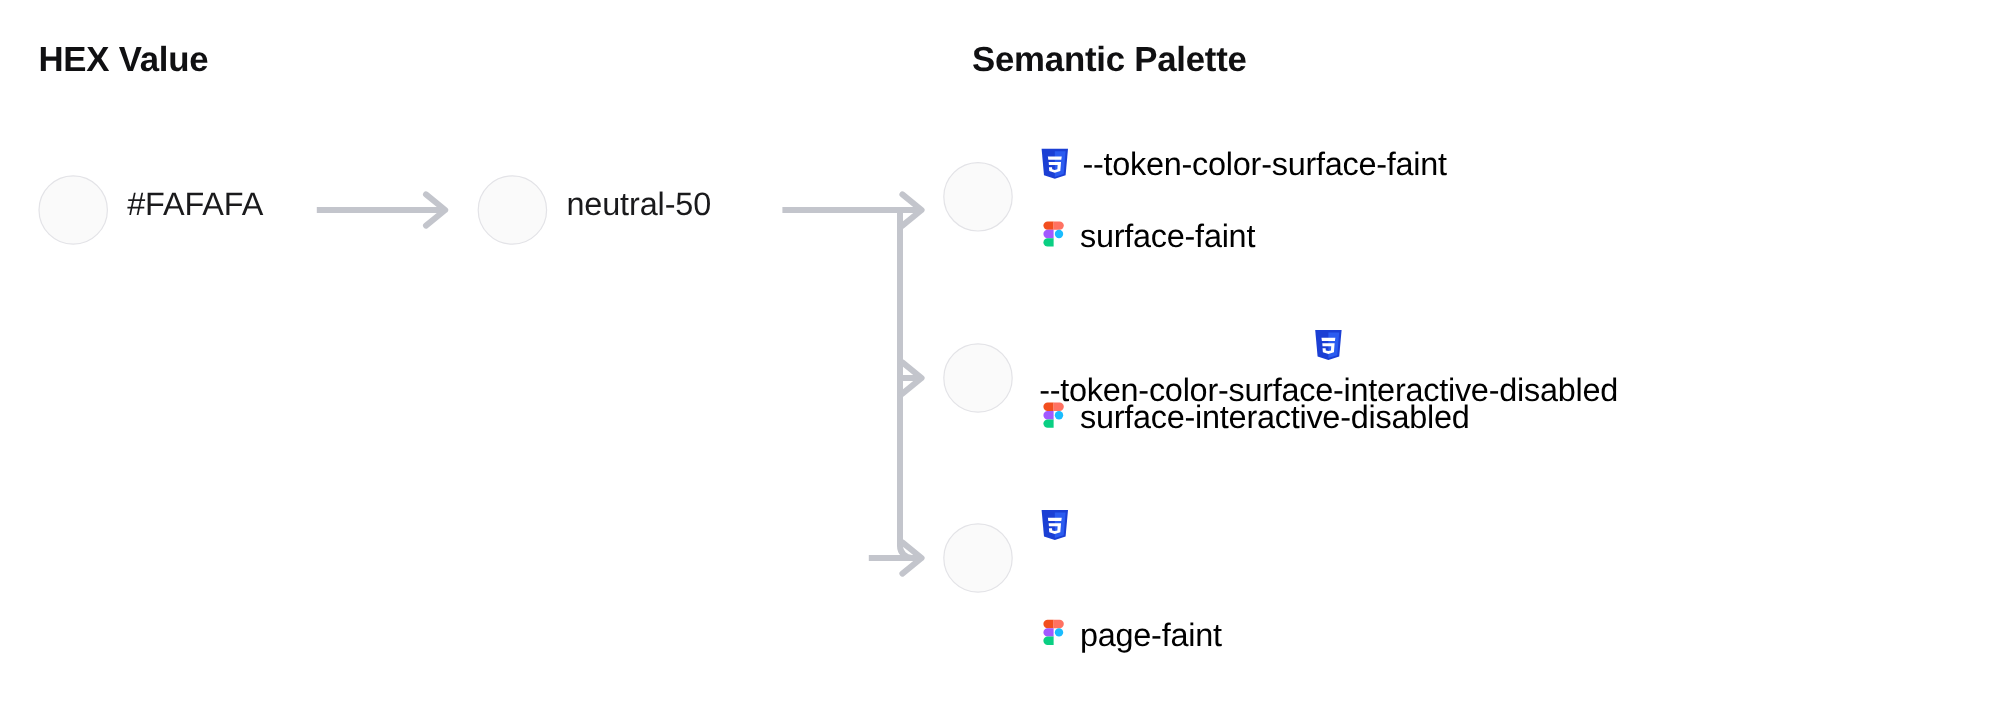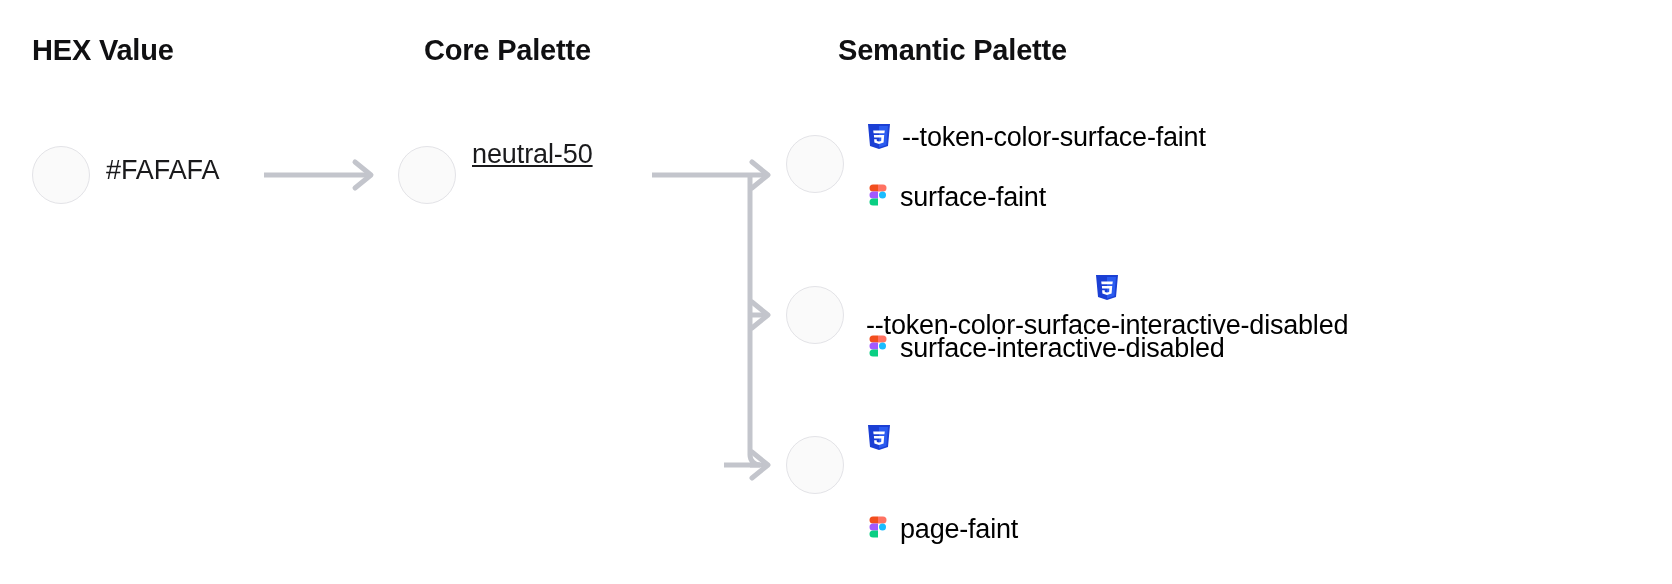--- a/index.html
+++ b/index.html
@@ -28,21 +28,21 @@
     position: absolute;
     font-size: 29px;
     font-weight: 700;
     letter-spacing: -0.2px;
     color: #101012;
     white-space: nowrap;
     line-height: 1;
   }
   #heading-hex       { left: 32px;  top: 36px; }
   #heading-core      { left: 424px; top: 36px; }
-  #heading-semantic  { left: 838px; top: 36px; }
+  #heading-semantic  { left: 810px; top: 36px; }
 
   
   .swatch {
     position: absolute;
     width: 58px;
     height: 58px;
     border-radius: 50%;
     background: #fafafa;
     border: 1.5px solid #e3e3e7;
     box-sizing: border-box;
@@ -101,21 +101,20 @@
     pointer-events: none;
   }
 </style>
 </head>
 <body>
 
 <div class="stage">
 
   <div class="col-heading" id="heading-hex">HEX Value</div>
 
-  <div class="col-heading" id="heading-core">Core Palette</div>
 
   <div class="col-heading" id="heading-semantic">Semantic Palette</div>
 
   <svg class="connector-layer" viewBox="0 0 1672 584" width="1672" height="584" fill="none" xmlns="http://www.w3.org/2000/svg">
 
     <g>
       <path d="M264 175 H368" stroke="#C3C5CC" stroke-width="5" stroke-linecap="butt"></path>
       <path d="M355 162 L371 175 L355 188" stroke="#C3C5CC" stroke-width="5" stroke-linecap="round" stroke-linejoin="round" fill="none"></path>
     </g>
 
@@ -133,21 +132,21 @@
 
       <path d="M750 465 H768" stroke="#C3C5CC" stroke-width="5" stroke-linecap="butt"></path>
       <path d="M752 452 L768 465 L752 478" stroke="#C3C5CC" stroke-width="5" stroke-linecap="round" stroke-linejoin="round" fill="none"></path>
     </g>
   </svg>
 
   <div class="swatch" style="left: 32px; top: 146px; background: rgb(250, 250, 250);"></div>
   <div class="value-label" style="left:106px; top:157px;">#FAFAFA</div>
 
   <div class="swatch" style="left: 398px; top: 146px; background: rgb(250, 250, 250);"></div>
-  <div class="value-label" style="left:472px; top:141px;text-decoration:underline;">neutral-50</div>
+  <div class="value-label" style="left:472px; top:157px;">neutral-50</div>
 
   <div class="swatch" style="left: 786px; top: 135px; background: rgb(250, 250, 250);"></div>
 
   <div class="token-line" style="left:866px; top:123px;">
     <span class="icon-box">
       <svg viewBox="0 0 26 28" xmlns="http://www.w3.org/2000/svg">
         <path d="M2 1 L24 1 L22 23 L13 26 L4 23 Z" fill="#1B3FD4"></path>
         <path d="M13 3 L22 3 L20.4 22 L13 24.4 Z" fill="#2B5CF0"></path>
         <path d="M7.2 7.5 L18.8 7.5 L18.4 10.2 L7.6 10.2 Z M7.9 12 L18.2 12 L17.6 19.6 L13 21 L8.4 19.6 L8.1 16.3 L10.7 16.3 L10.85 18 L13 18.6 L15.15 18 L15.35 14.6 L8.1 14.6 Z" fill="#FFFFFF"></path>
       </svg>

